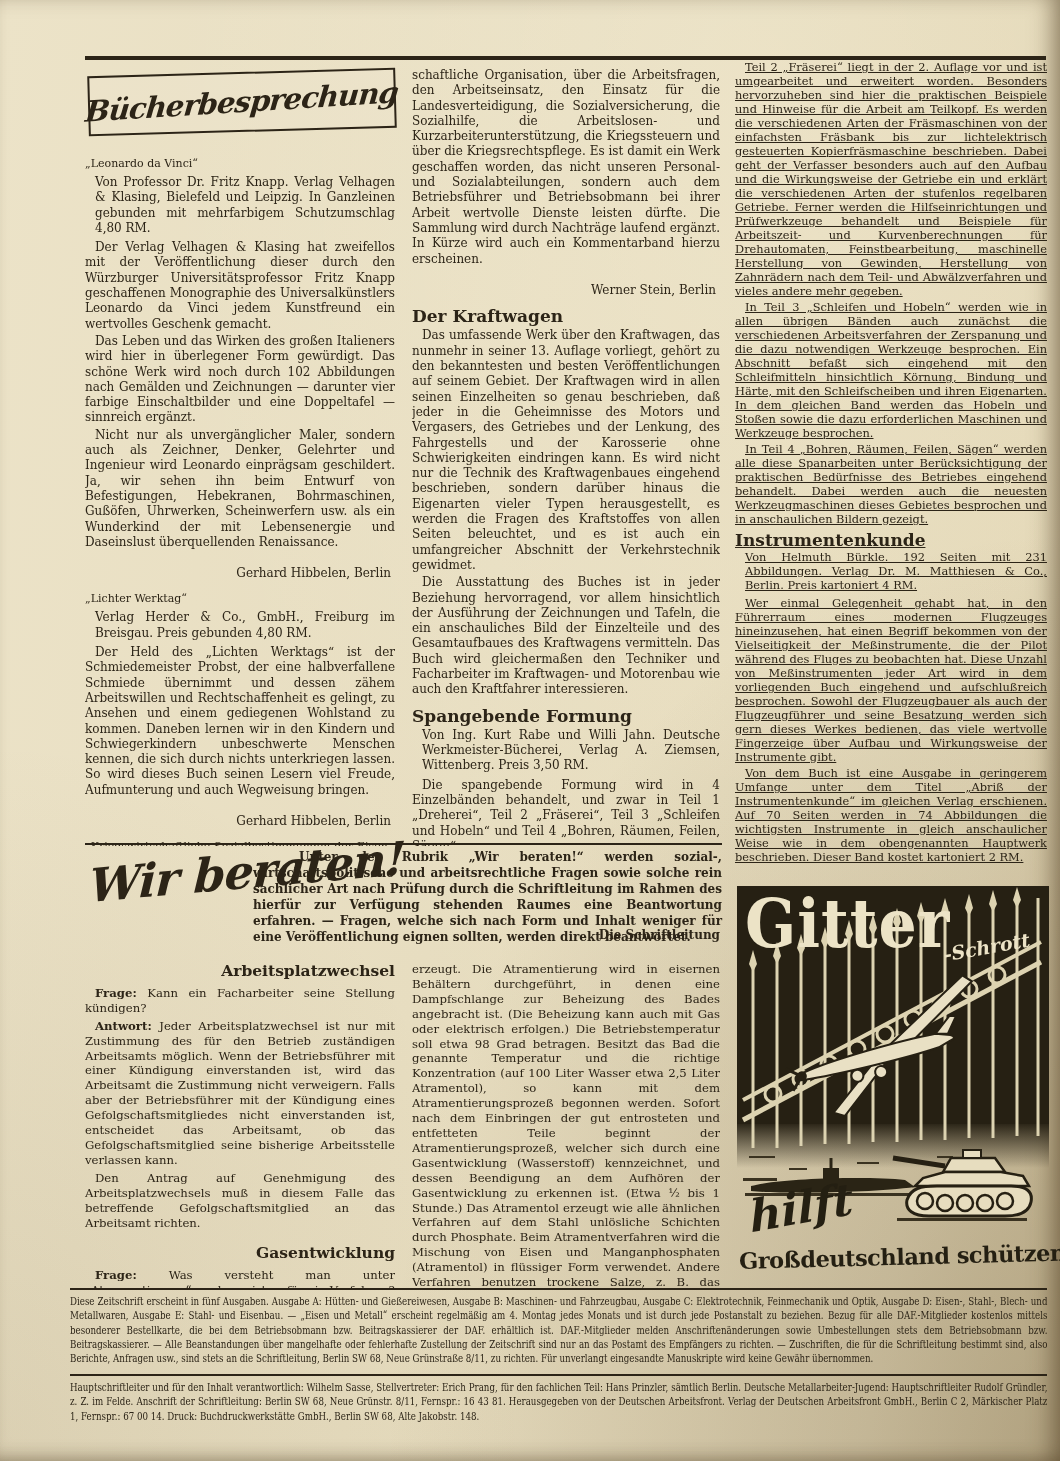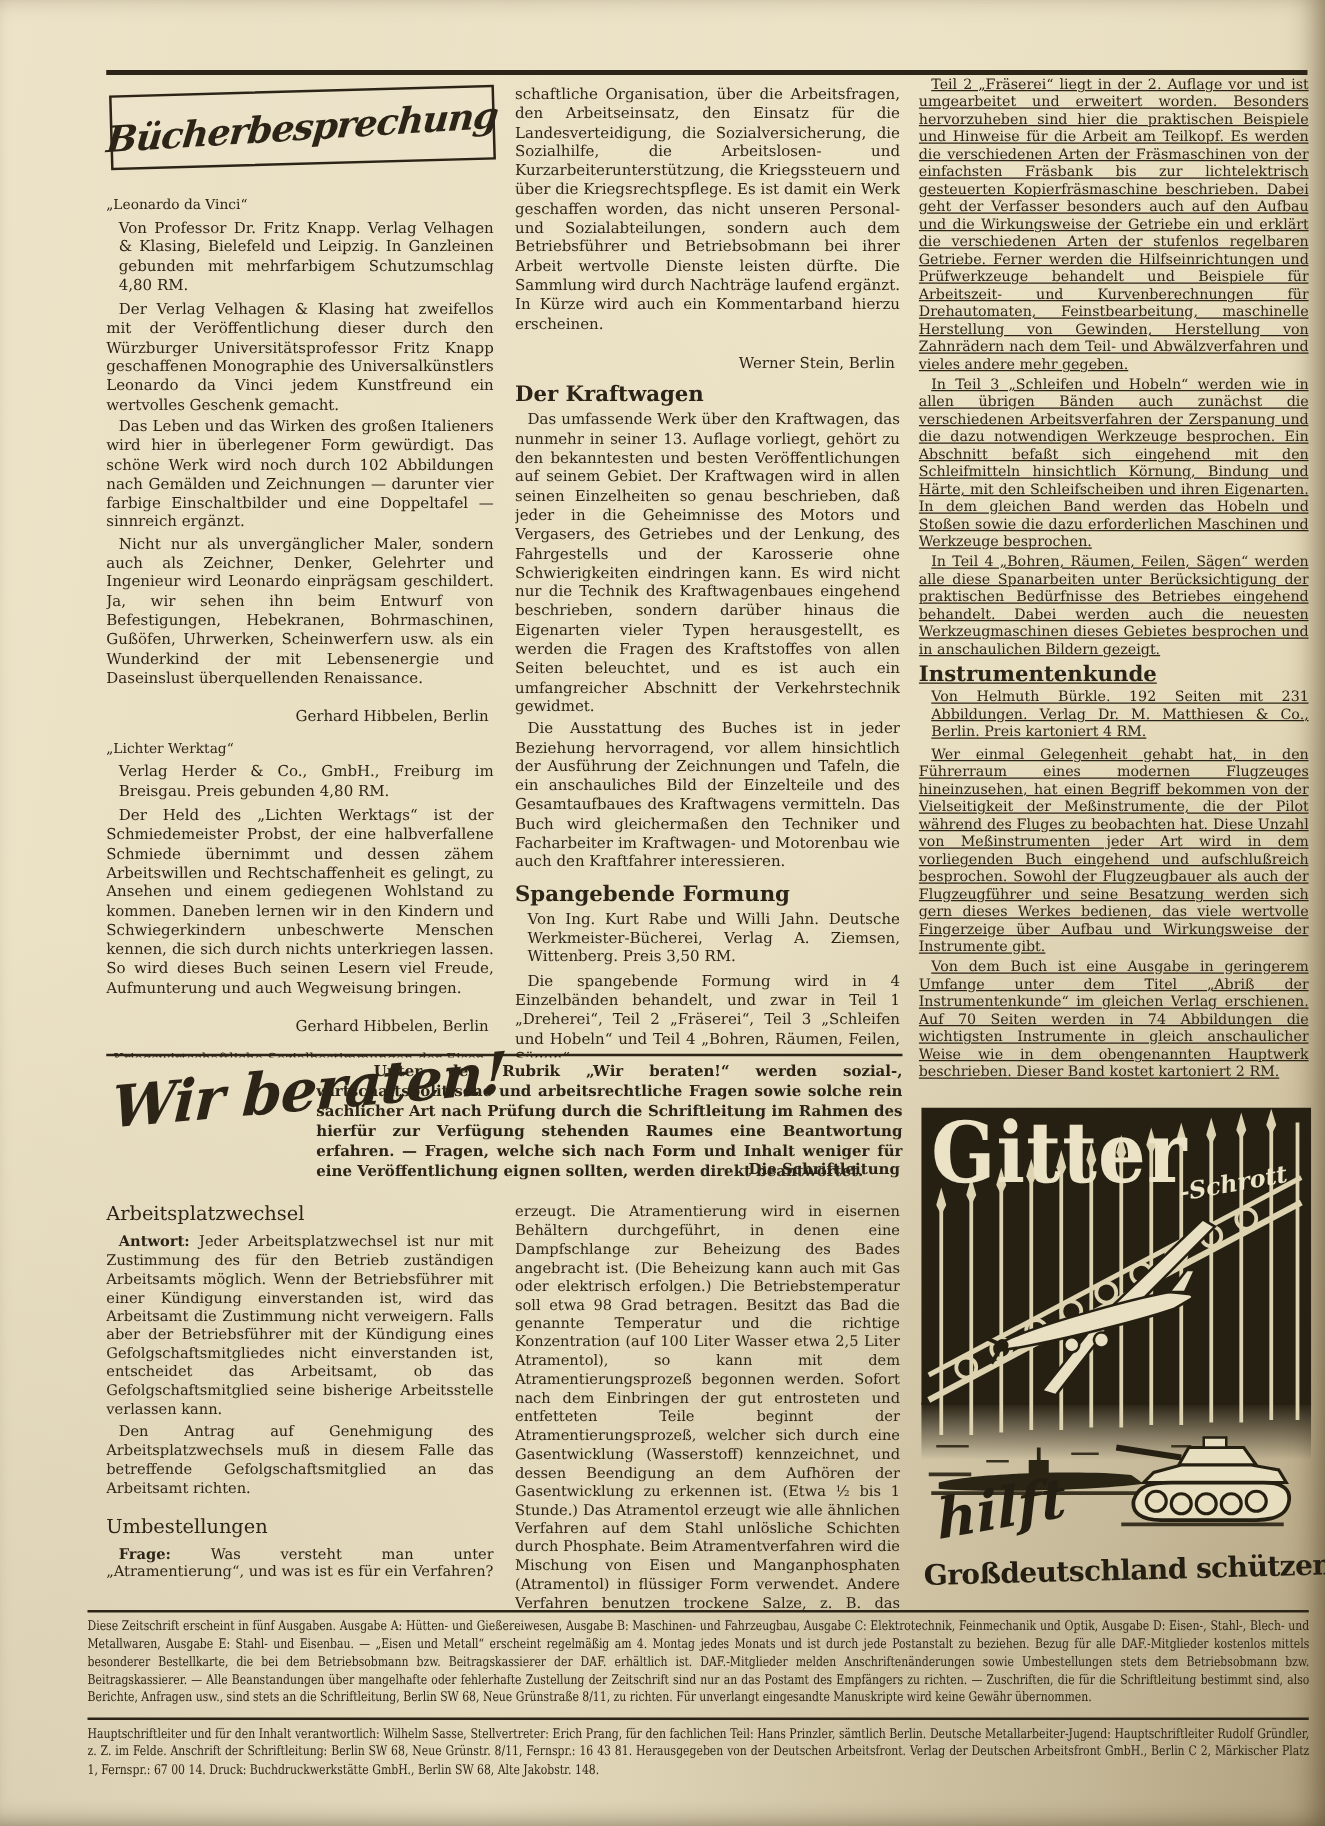--- a/index.html
+++ b/index.html
@@ -43,21 +43,21 @@
   .beraten-intro{
     margin-left:168px;font-size:12px;line-height:16px;text-align:justify;
     font-weight:bold;text-indent:46px;position:relative;min-height:100px;
   }
   .beraten-sig{position:absolute;right:2px;bottom:6px;font-weight:bold;margin-top:48px;}
   .mid-rule{position:absolute;left:85px;top:843px;width:637px;border-top:2.5px solid #2c2417;}
   
   .qa-col{position:absolute;top:962px;width:310px;height:328px;overflow:hidden;
           font-size:11.7px;line-height:14.9px;text-align:justify;}
   .qa-col p{margin:0 0 3px;text-indent:10px;}
-  .qa-head{text-align:left;font-weight:normal;font-size:15.5px;margin:2px 0 7px;}
+  .qa-head{text-align:right;font-weight:bold;font-size:15.5px;margin:2px 0 7px;}
   .qa-head.second{margin-top:16px;}
   .lbl{font-weight:bold;}
   
   .ad{position:absolute;left:737px;top:886px;width:312px;height:406px;}
   .ad svg{position:absolute;left:0;top:0;}
   .ad-brand{
     position:absolute;left:8px;top:2px;font-weight:bold;font-size:60px;color:#ece3c6;
     letter-spacing:1px;transform:scaleY(1.12);white-space:nowrap;
   }
   .ad-suffix{
@@ -133,23 +133,24 @@
   <div class="beraten">
     <div class="beraten-title">Wir beraten!</div>
     <div class="beraten-intro">
       <span>Unter der Rubrik „Wir beraten!“ werden sozial-, wirtschaftspolitische und arbeitsrechtliche Fragen sowie solche rein sachlicher Art nach Prüfung durch die Schriftleitung im Rahmen des hierfür zur Verfügung stehenden Raumes eine Beantwortung erfahren. — Fragen, welche sich nach Form und Inhalt weniger für eine Veröffentlichung eignen sollten, werden direkt beantwortet.</span>
       <span class="beraten-sig">Die Schriftleitung</span>
     </div>
   </div>
 
   <div class="qa-col" style="left:85px;">
     <div class="qa-head">Arbeitsplatzwechsel</div>
+    <p><span class="lbl">Frage:</span> <span>Kann ein Facharbeiter seine Stellung kündigen?</span></p>
     <p><span class="lbl">Antwort:</span> <span>Jeder Arbeitsplatzwechsel ist nur mit Zustimmung des für den Betrieb zuständigen Arbeitsamts möglich. Wenn der Betriebsführer mit einer Kündigung einverstanden ist, wird das Arbeitsamt die Zustimmung nicht verweigern. Falls aber der Betriebsführer mit der Kündigung eines Gefolgschaftsmitgliedes nicht einverstanden ist, entscheidet das Arbeitsamt, ob das Gefolgschaftsmitglied seine bisherige Arbeitsstelle verlassen kann.</span></p>
     <p>Den Antrag auf Genehmigung des Arbeitsplatzwechsels muß in diesem Falle das betreffende Gefolgschaftsmitglied an das Arbeitsamt richten.</p>
-    <div class="qa-head second">Umbestellungen</div>
+    <div class="qa-head second">Gasentwicklung</div>
     <p><span class="lbl">Frage:</span> <span>Was versteht man unter „Atramentierung“, und was ist es für ein Verfahren?</span></p>
 
   </div>
 
   <div class="qa-col" style="left:412px;width:308px;">
     <p style="text-indent:0;">erzeugt. Die Atramentierung wird in eisernen Behältern durchgeführt, in denen eine Dampfschlange zur Beheizung des Bades angebracht ist. (Die Beheizung kann auch mit Gas oder elektrisch erfolgen.) Die Betriebstemperatur soll etwa 98 Grad betragen. Besitzt das Bad die genannte Temperatur und die richtige Konzentration (auf 100 Liter Wasser etwa 2,5 Liter Atramentol), so kann mit dem Atramentierungsprozeß begonnen werden. Sofort nach dem Einbringen der gut entrosteten und entfetteten Teile beginnt der Atramentierungsprozeß, welcher sich durch eine Gasentwicklung (Wasserstoff) kennzeichnet, und dessen Beendigung an dem Aufhören der Gasentwicklung zu erkennen ist. (Etwa ½ bis 1 Stunde.) Das Atramentol erzeugt wie alle ähnlichen Verfahren auf dem Stahl unlösliche Schichten durch Phosphate. Beim Atramentverfahren wird die Mischung von Eisen und Manganphosphaten (Atramentol) in flüssiger Form verwendet. Andere Verfahren benutzen trockene Salze, z. B. das Parker- und das Bonder-Verfahren. Das letztere wird auch als Schnellatramentverfahren bezeichnet, denn es vollzieht sich in einigen Minuten.</p>
 
   </div>
 
   <div class="ad">

